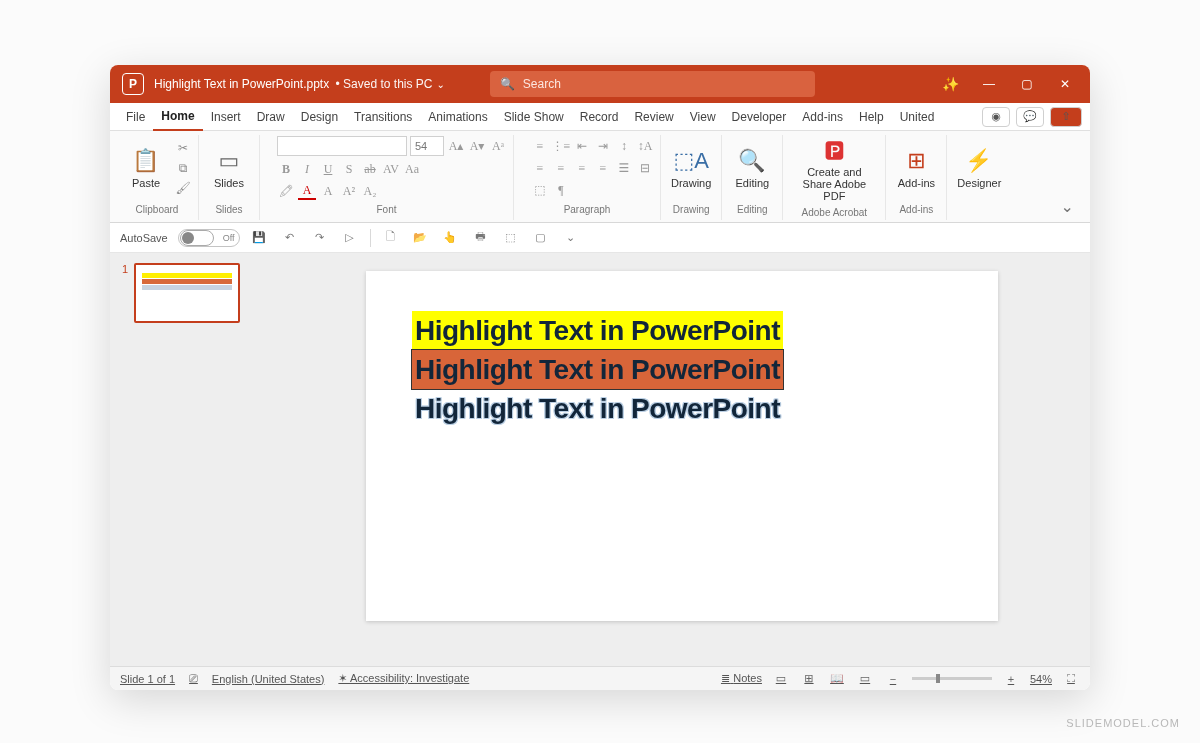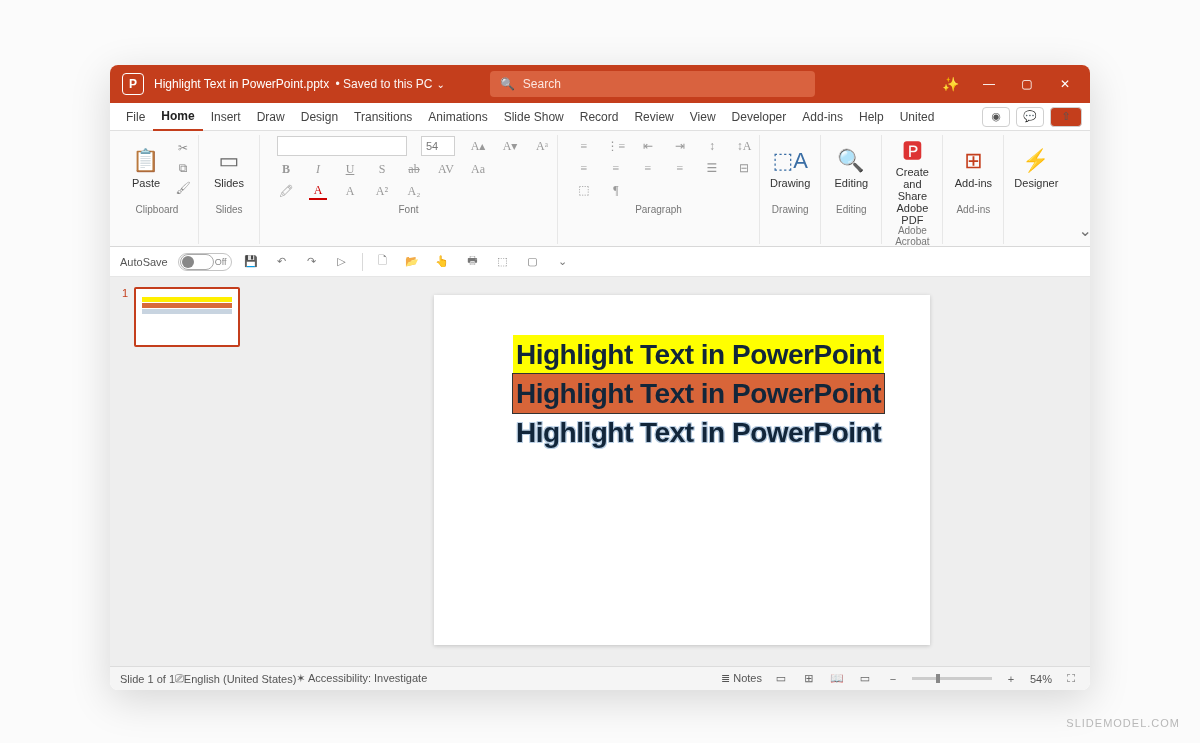--- a/index.html
+++ b/index.html
@@ -29,49 +29,49 @@
   .group { display:flex; flex-direction:column; align-items:center; padding: 0 6px; border-right:1px solid #e7e7e7; }
   .group:last-child { border-right:none; }
   .group-body { display:flex; align-items:center; gap:4px; min-height:66px; }
   .group-label { font-size:10px; color:#777; padding: 2px 0; height:16px; display:flex; align-items:center; justify-content:center; width:100%; position:relative;text-align:center;}
   .big-btn { display:flex; flex-direction:column; align-items:center; justify-content:center; font-size:11px; color:#333; gap:3px; padding:2px 4px; min-width:48px; cursor:pointer; }
   .big-btn .ic { font-size:22px; color:#666; }
   .col { display:flex; flex-direction:column; gap:2px; }
   .mini-ic { width:18px; height:18px; display:flex; align-items:center; justify-content:center; font-size:12px; color:#888; cursor:pointer; }
   .font-box { border:1px solid #d0d0d0; height:20px; width:130px; background:#fff; font-size:11px; color:#aaa; padding:0 4px; display:flex; align-items:center;}
   .size-box { border:1px solid #d0d0d0; height:20px; width:34px; background:#fff; font-size:11px; color:#777; padding:0 4px; display:flex; align-items:center;}
-  .row { display:flex; gap:14px; align-items:center;padding-left:11px;}
+  .row { display:flex; gap:3px; align-items:center;padding-left:11px;}
   .fmt { width:18px; height:18px; display:flex; align-items:center; justify-content:center; font-size:12px; color:#999; cursor:pointer; font-family:'Times New Roman',serif;}
   .collapse { margin-left:auto; align-self:flex-end; padding:4px 10px; color:#777; cursor:pointer;}
   
   .qat { height:30px; background:#fff; border-bottom:1px solid #e6e6e6; display:flex; align-items:center; padding:0 10px; gap:10px; font-size:11px; color:#555;}
   .toggle { width:34px; height:16px; border:1px solid #aaa; border-radius:8px; position:relative; background:#fff;}
   .toggle::after{content:'';position:absolute;left:1px;top:1px;width:12px;height:12px;border-radius:50%;background:#888;}
-  .toggle-wrap{ display:flex; align-items:center; gap:1px; border:1px solid #c4c4c4; border-radius:9px; padding:0 4px 0 1px; height:18px;}
+  .toggle-wrap{ display:flex; align-items:center; gap:9px; border:1px solid #c4c4c4; border-radius:9px; padding:0 4px 0 1px; height:18px;}
   .toggle-label{font-size:9px;color:#888;}
   .qat .qic { width:20px; height:20px; display:flex; align-items:center; justify-content:center; color:#777; cursor:pointer; }
   .qat .save-ic{ color:#8b5cc7; }
   .sep{ width:1px; height:18px; background:#d9d9d9;}
   
   .workspace { flex:1; display:flex; background:#eeeeee; overflow:hidden;}
   .thumb-panel { width:164px; background:#eeeeee; padding:10px 12px; }
   .thumb-item { display:flex; gap:6px; }
   .thumb-num { font-size:11px; color:#c43e1c; }
   .thumb { width:106px; height:60px; background:#fff; border:2px solid #c43e1c; border-radius:2px; padding:8px 6px 0; }
   .thumb .l1{height:5px;background:#ffef00;margin-bottom:1px;}
   .thumb .l2{height:5px;background:#d86a3a;margin-bottom:1px;}
   .thumb .l3{height:5px;background:#c8d4e0;}
   .slide-area { flex:1; display:flex; align-items:flex-start; justify-content:center; padding:18px 20px; overflow:auto;}
-  .slide { width:496px; height:350px; background:#fff; box-shadow:0 1px 4px rgba(0,0,0,.18); padding:40px 46px;text-align:right; }
+  .slide { width:632px; height:350px; background:#fff; box-shadow:0 1px 4px rgba(0,0,0,.18); padding:40px 46px; }
   .hl { font-size:28px; font-weight:700; color:#12263a; letter-spacing:-.5px; line-height:1.4; display:inline-block;}
   .hl1 { background:#ffff00; padding:0 3px;}
   .hl2 { background:#d86539; padding:0 3px; outline:1px solid #333;}
   .hl3 { text-shadow: -1px 0 #bcd0e4,1px 0 #bcd0e4,0 -1px #bcd0e4,0 1px #bcd0e4,-1px -1px #bcd0e4,1px 1px #bcd0e4,-1px 1px #bcd0e4,1px -1px #bcd0e4; padding:0 3px;}
   
-  .status-bar { height:24px; background:#f5f5f5; border-top:1px solid #dcdcdc; display:flex; align-items:center; font-size:11px; color:#555; padding:0 10px; }
+  .status-bar { height:24px; background:#f5f5f5; border-top:1px solid #dcdcdc; display:flex; align-items:center; font-size:11px; color:#555; padding:0 10px; gap:14px;text-decoration:underline;}
   .status-bar .right { margin-left:auto; display:flex; align-items:center; gap:10px;}
   .view-ic{width:18px;height:14px;display:flex;align-items:center;justify-content:center;color:#666;cursor:pointer;}
   .zoom-slider{width:80px;height:3px;background:#ccc;position:relative;}
   .zoom-slider::after{content:'';position:absolute;left:30%;top:-3px;width:4px;height:9px;background:#888;}
   .watermark{position:absolute;right:20px;bottom:14px;font-size:11px;letter-spacing:1px;color:#b8b8b8;}
 </style>
 </head>
 <body>
 
 <div class="app-frame">

